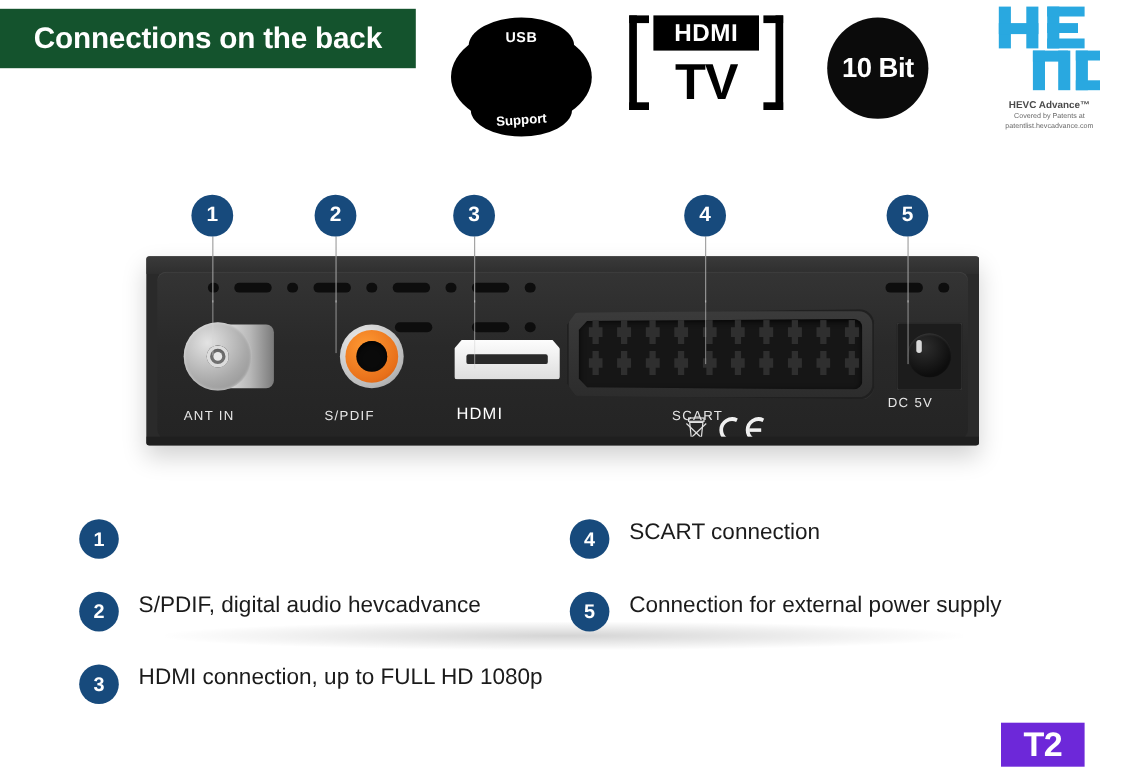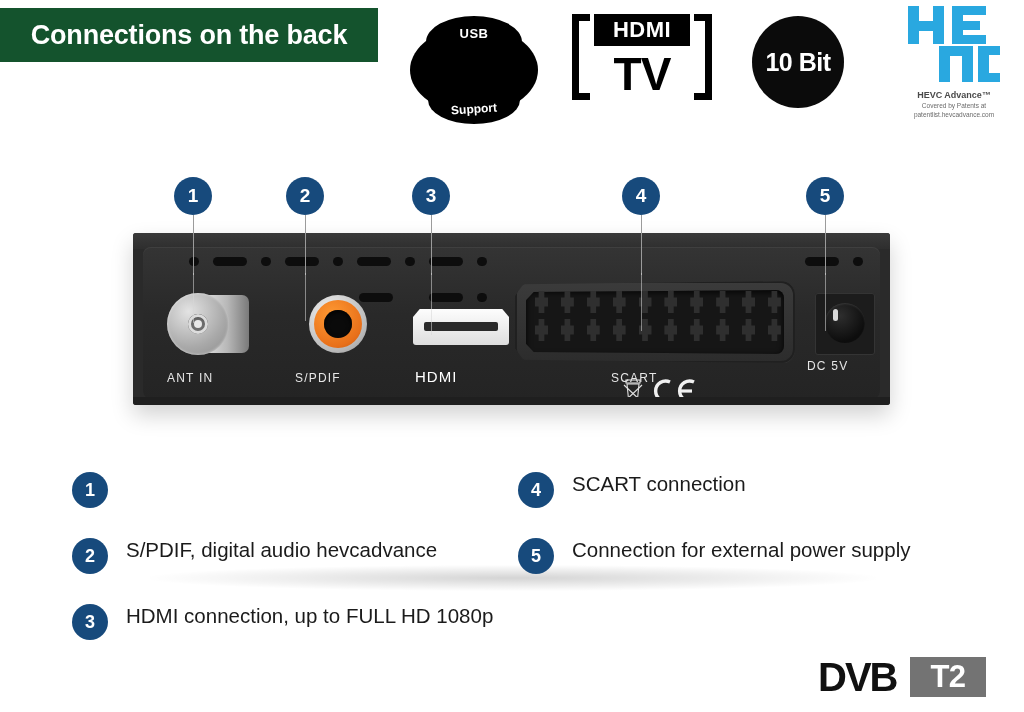--- a/index.html
+++ b/index.html
@@ -250,21 +250,21 @@
     margin-left: 18px; color: #1b1b1b; font-size: 20.5px; line-height: 27px;
   }
 
   .dvb-logo { position: absolute; left: 818px; top: 655px; width: 170px; height: 44px; }
   .dvb-black {
     position: absolute; left: 0; top: 0; color: #111; font-size: 40px; font-weight: bold;
     letter-spacing: -2px; line-height: 44px; font-family: "Liberation Sans", sans-serif;
   }
   .dvb-cyan {
     position: absolute; left: 92px; top: 2px; width: 76px; height: 40px;
-    background: #737373; color: #fff; font-size: 31px; font-weight: bold;
+    background: #6d28d9; color: #fff; font-size: 31px; font-weight: bold;
     display: flex; align-items: center; justify-content: center; letter-spacing: -0.5px;
   }
 
   .floor-shadow {
     position: absolute; left: 150px; top: 400px; width: 726px; height: 26px;
     background: radial-gradient(ellipse at center, rgba(0,0,0,.17), rgba(0,0,0,0) 72%);
   }
 </style>
 </head>
 <body>
@@ -466,17 +466,16 @@
         <div class="legend-text">SCART connection</div>
       </div>
       <div class="legend-item">
         <div class="legend-num">5</div>
         <div class="legend-text">Connection for external power supply</div>
       </div>
     </div>
   </div>
 
   <div class="dvb-logo">
-    <span class="dvb-black">DVB</span>
     <span class="dvb-cyan">T2</span>
   </div>
 
 </div>
 
 </body></html>

